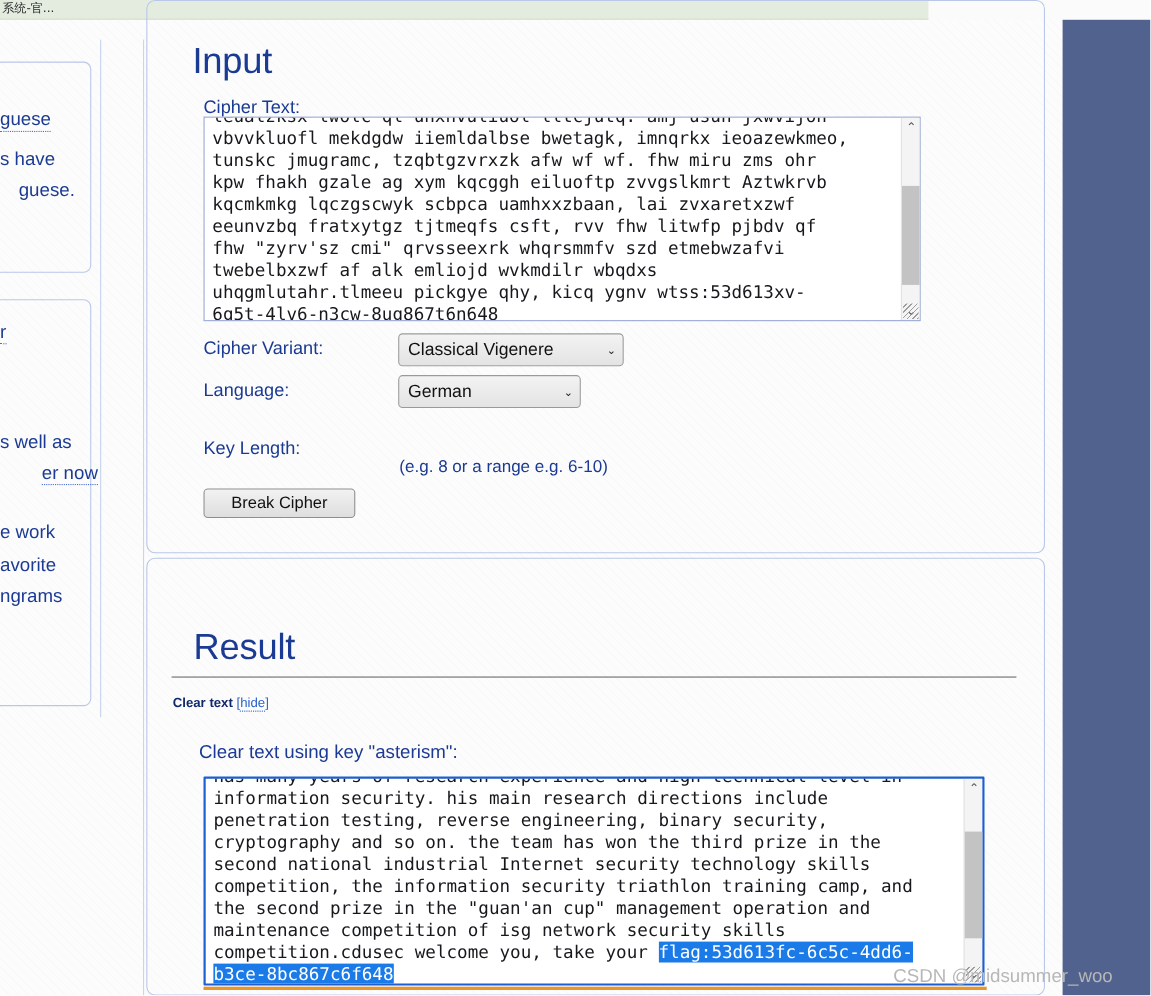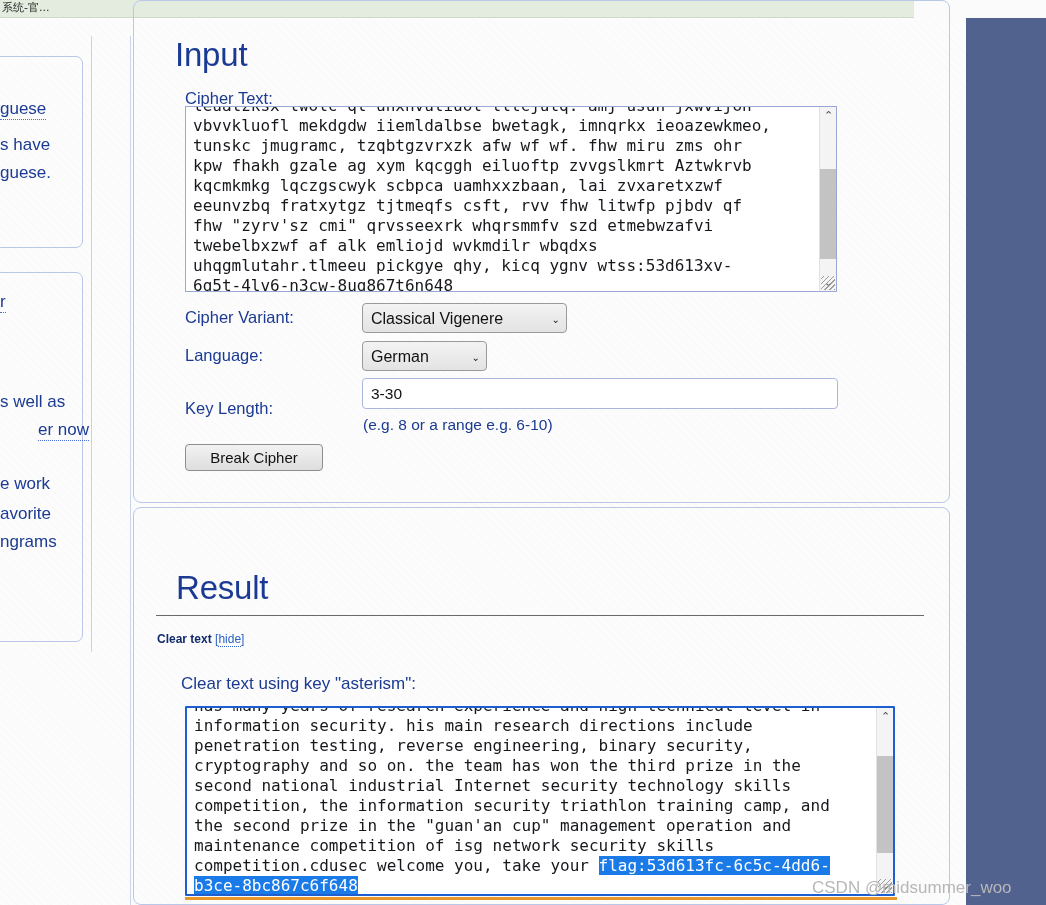--- a/index.html
+++ b/index.html
@@ -13,21 +13,21 @@
     width: 1046px;
     height: 905px;
     overflow: hidden;
     background: #fbfbfb;
   }
 
   
   #tabstrip {
     position: absolute;
     left: 0; top: 0;
-    width: 914px;
+    width: 844px;
     height: 17px;
     background: #e3ecdf;
     border-bottom: 1px solid #cfd9cb;
   }
   #tab-title {
     position: absolute;
     left: 2px; top: 0px;
     font-size: 11px;
     color: #2a2a2a;
     line-height: 16px;
@@ -222,21 +222,21 @@
     border-radius: 4px;
     box-sizing: border-box;
     color: #111;
     font-size: 16px;
     font-family: "Liberation Sans", sans-serif;
     display: flex;
     align-items: center;
     padding: 2px 6px 0 8px;
   }
   #sel-variant  { left: 362px; top: 285px; width: 205px; }
-  #sel-language { left: 362px; top: 323px; width: 125px; }
+  #sel-language { left: 362px; top: 323px; width: 166px; }
   .sel .caret {
     margin-left: auto;
     font-size: 10px;
     color: #1a1a1a;
     padding-left: 10px;
     font-family: "DejaVu Sans", sans-serif;
   }
 
   
   #inp-keylen {
@@ -331,21 +331,21 @@
   <div id="page">
 
     <div id="left-col">
       <div class="left-card" id="left-card-1"></div>
       <div class="left-card" id="left-card-2"></div>
 
       <div class="left-text" style="left:0px; top:60px;">
         <span class="left-dotted">guese</span>
       </div>
       <div class="left-text" style="left:0px; top:96px;">s have</div>
-      <div class="left-text" style="left:0px; top:124px;">guese.</div>
+      <div class="left-text" style="left:0px; top:124px;padding-left:17px;">guese.</div>
 
       <div class="left-text" style="left:0px; top:253px;">
         <span class="left-dotted">r</span>
       </div>
       <div class="left-text" style="left:0px; top:353px;">s well as</div>
       <div class="left-text" style="left:0px; top:381px;margin-left:38px;">
         <span class="left-dotted">er now</span>
       </div>
       <div class="left-text" style="left:0px; top:435px;">e work</div>
       <div class="left-text" style="left:0px; top:465px;">avorite</div>
@@ -384,23 +384,20 @@
       <span class="caret">⌄</span>
     </div>
 
     <div class="lbl" id="lbl-language">Language:</div>
     <div class="sel" id="sel-language">
       <span>German</span>
       <span class="caret">⌄</span>
     </div>
 
     <div class="lbl" id="lbl-keylen">Key Length:</div>
-    <div id="inp-keylen">
-      <span>3-30</span>
-    </div>
     <div id="hint-keylen">(e.g. 8 or a range e.g. 6-10)</div>
 
     <div class="btn" id="btn-break">Break Cipher</div>
 
     <div class="panel" id="panel-result"></div>
 
     <h1 class="section-title" id="title-result">Result</h1>
     <div class="rule" id="rule-result"></div>
 
     <div id="cleartext-line">

